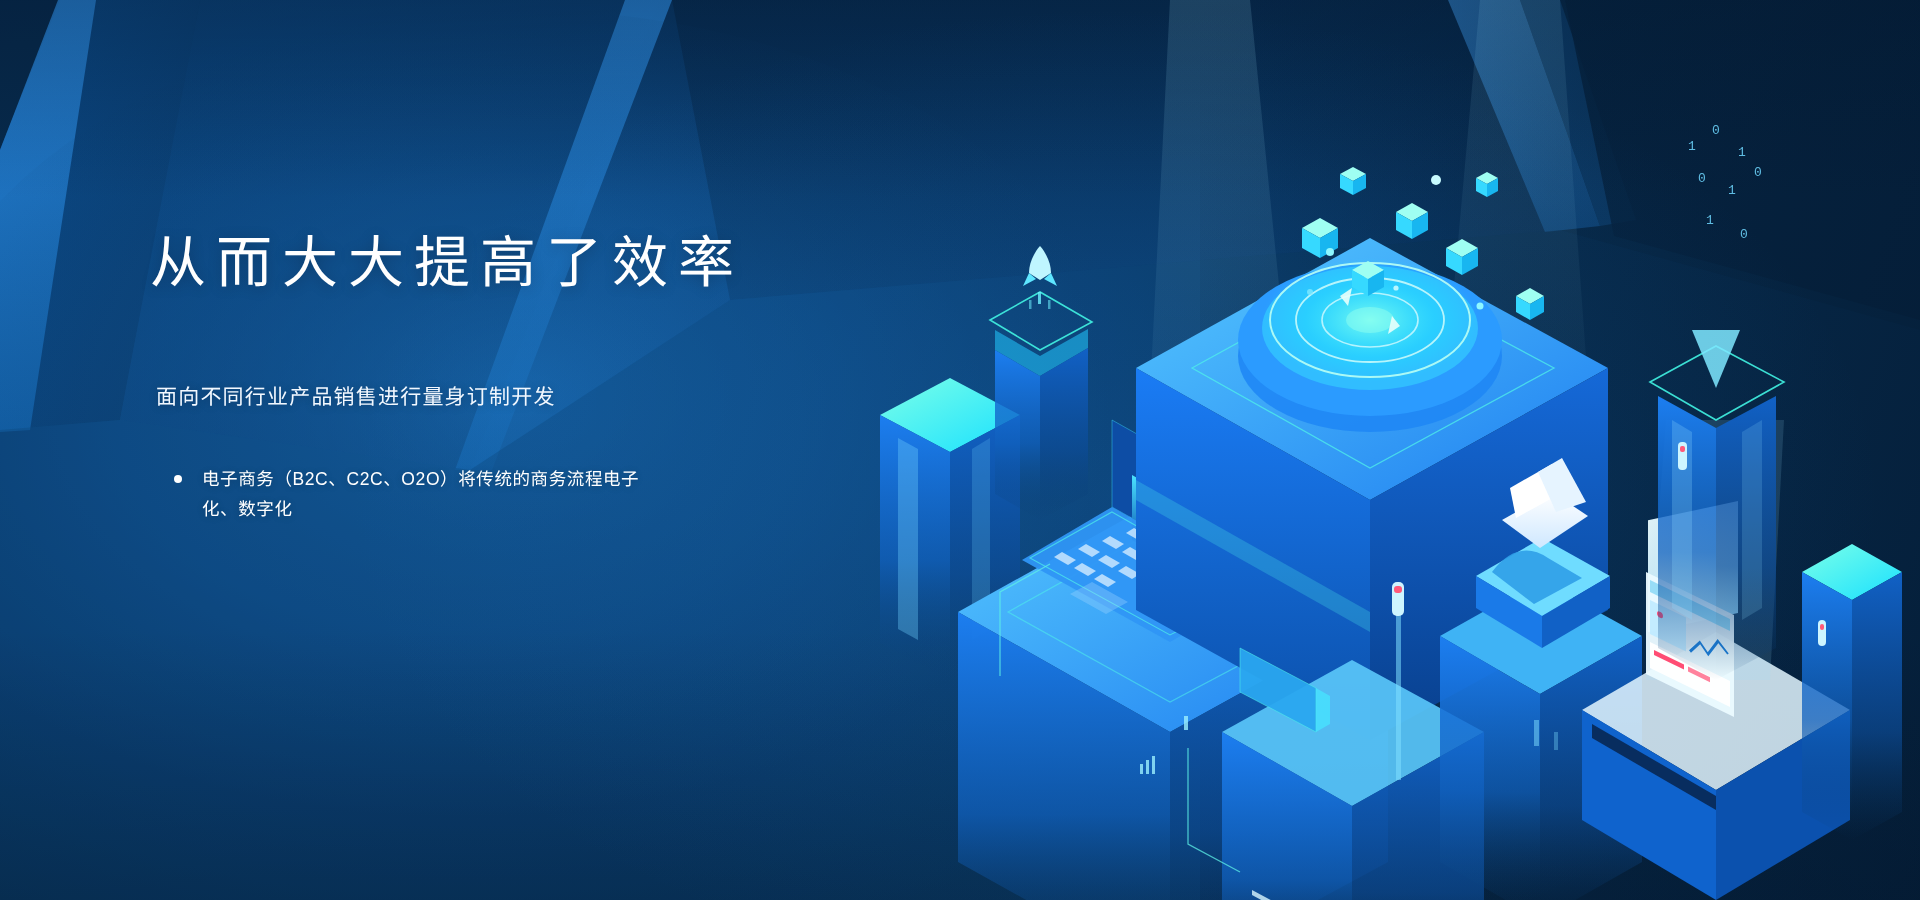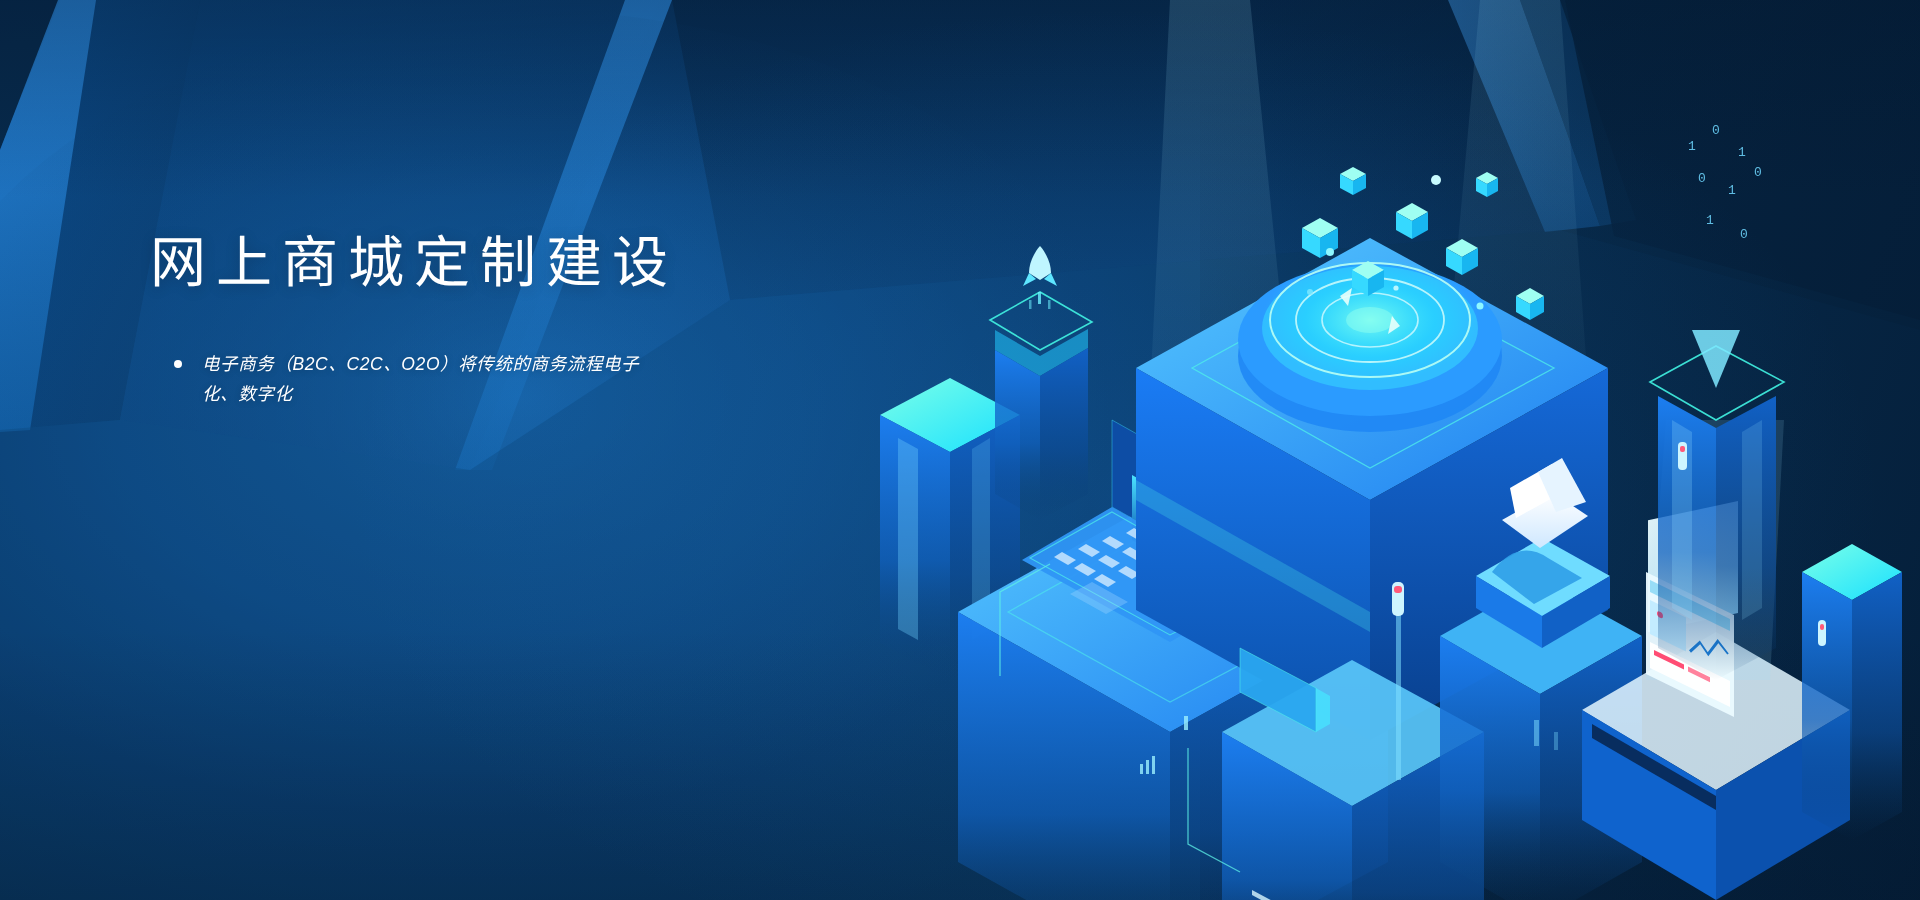--- a/index.html
+++ b/index.html
@@ -74,21 +74,20 @@
   }
   .bullets li {
     position: relative;
     color: #ffffff;
     font-size: 17.5px;
     line-height: 30px;
     letter-spacing: .6px;
     padding-left: 28px;
     margin-bottom: 2px;
     text-shadow: 0 1px 7px rgba(0,0,0,.22);
-    font-style: italic;
   }
   .bullets li .dot {
     position: absolute;
     left: 0;
     top: 11px;
     width: 8px;
     height: 8px;
     border-radius: 50%;
     background: #ffffff;
   }
@@ -442,21 +441,22 @@
       <g fill="#9bf0ff" opacity=".8">
         <rect x="300" y="644" width="3" height="10"></rect>
         <rect x="306" y="640" width="3" height="14"></rect>
         <rect x="312" y="636" width="3" height="18"></rect>
         <rect x="344" y="596" width="4" height="14"></rect>
       </g>
     </svg>
   </div>
 
   <div class="copy">
-    <h1 class="title">网上商城定制建设</h1>
+    <h1 class="title">从而大大提高了效率</h1>
+    <p class="subtitle">面向不同行业产品销售进行量身订制开发</p>
     <ul class="bullets">
       <li>
         <span class="dot"></span>
         <span>电子商务（B2C、C2C、O2O）将传统的商务流程电子化、数字化</span>
       </li>
     </ul>
   </div>
 
 </div>
 

